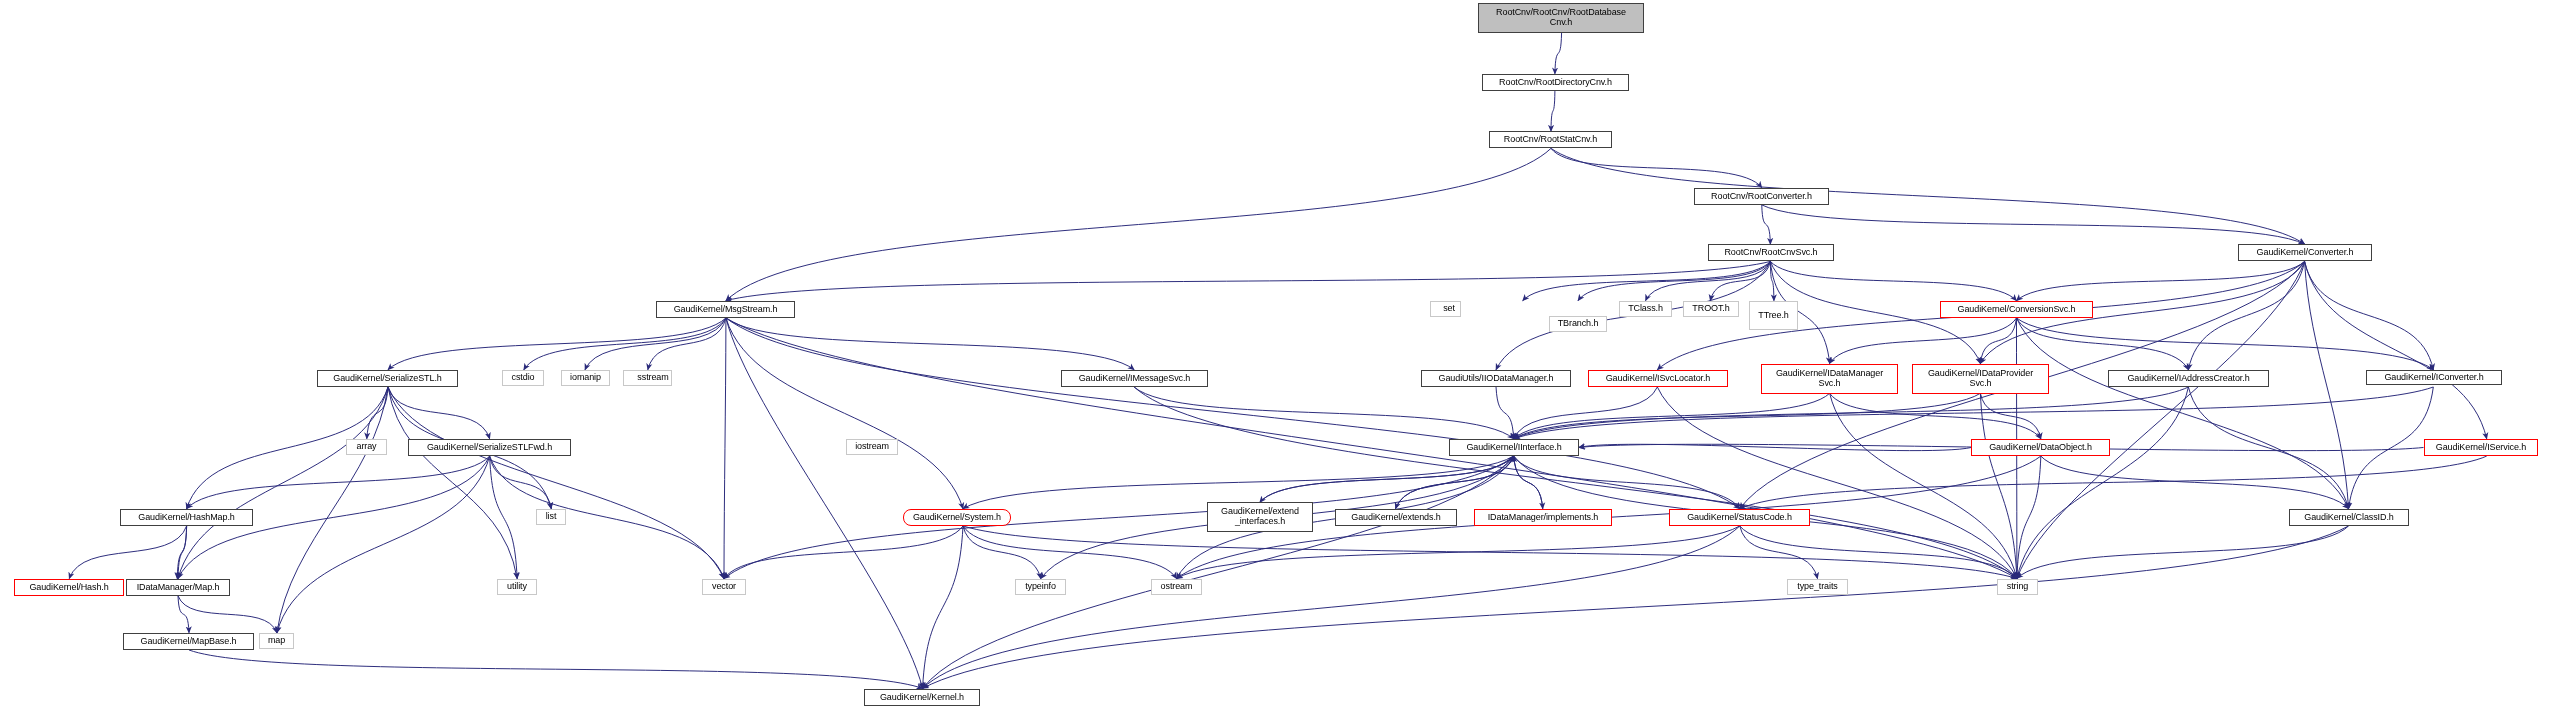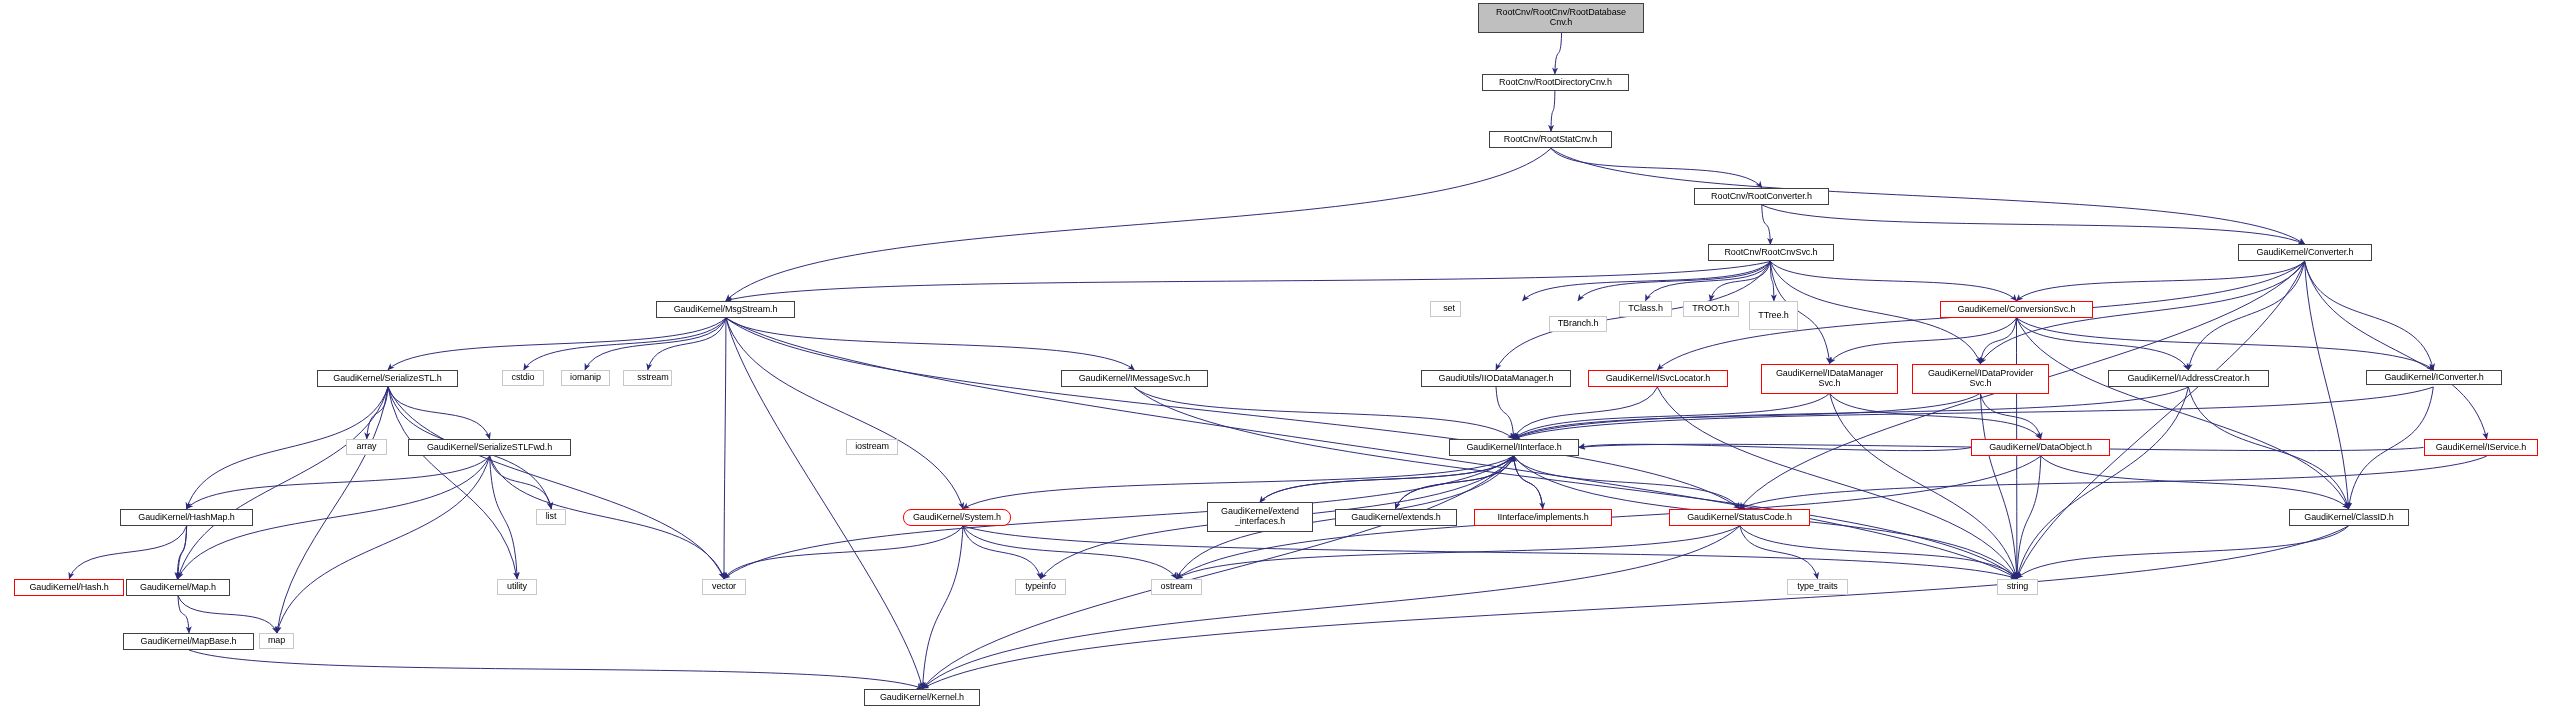--- a/index.html
+++ b/index.html
@@ -183,26 +183,26 @@
       <div class="node n-sys" style="left: 846px; top: 439px; width: 52px; height: 15.7px;">iostream</div>
       <div class="node n-doc" style="left: 1449px; top: 439px; width: 130px; height: 17.3px;">GaudiKernel/IInterface.h</div>
       <div class="node n-red" style="left: 1971px; top: 439px; width: 139px; height: 17.3px;">GaudiKernel/DataObject.h</div>
       <div class="node n-red" style="left: 2424px; top: 439px; width: 114px; height: 17.3px;">GaudiKernel/IService.h</div>
       <div class="node n-doc" style="left: 120px; top: 509px; width: 133px; height: 17.3px;">GaudiKernel/HashMap.h</div>
       <div class="node n-sys" style="left: 536px; top: 509px; width: 30px; height: 15.7px;">list</div>
       <div class="node n-red" style="left: 903px; top: 509px; width: 108px; height: 17.3px; border-radius: 8px;">GaudiKernel/System.h</div>
       <div class="node n-doc" style="left: 1207px; top: 502px; width: 106px; height: 30px;">GaudiKernel/extend
 _interfaces.h</div>
       <div class="node n-doc" style="left: 1335px; top: 509px; width: 122px; height: 17.3px;">GaudiKernel/extends.h</div>
-      <div class="node n-red" style="left: 1474px; top: 509px; width: 138px; height: 17.3px;">IInterface/implements.h</div>
+      <div class="node n-red" style="left: 1474px; top: 509px; width: 138px; height: 17.3px;">IDataManager/implements.h</div>
       <div class="node n-red" style="left: 1669px; top: 509px; width: 141px; height: 17.3px;">GaudiKernel/StatusCode.h</div>
       <div class="node n-doc" style="left: 2289px; top: 509px; width: 120px; height: 17.3px;">GaudiKernel/ClassID.h</div>
       <div class="node n-red" style="left: 14px; top: 579px; width: 110px; height: 17.3px;">GaudiKernel/Hash.h</div>
       <div class="node n-sys" style="left: 133px; top: 579px; width: 87px; height: 15.7px;">unordered_map</div>
-      <div class="node n-doc" style="left: 126px; top: 579px; width: 104px; height: 17.3px;">GaudiKernel/Map.h</div>
+      <div class="node n-doc" style="left: 126px; top: 579px; width: 104px; height: 17.3px;">IDataManager/Map.h</div>
       <div class="node n-sys" style="left: 497px; top: 579px; width: 40px; height: 15.7px;">utility</div>
       <div class="node n-sys" style="left: 702px; top: 579px; width: 44px; height: 15.7px;">vector</div>
       <div class="node n-sys" style="left: 1015px; top: 579px; width: 51px; height: 15.7px;">typeinfo</div>
       <div class="node n-sys" style="left: 1151px; top: 579px; width: 51px; height: 15.7px;">ostream</div>
       <div class="node n-sys" style="left: 1787px; top: 579px; width: 61px; height: 15.7px;">type_traits</div>
       <div class="node n-sys" style="left: 1997px; top: 579px; width: 41px; height: 15.7px;">string</div>
       <div class="node n-doc" style="left: 123px; top: 633px; width: 131px; height: 17.3px;">GaudiKernel/MapBase.h</div>
       <div class="node n-sys" style="left: 259px; top: 633px; width: 35px; height: 15.7px;">map</div>
       <div class="node n-doc" style="left: 864px; top: 689px; width: 116px; height: 17.3px;">GaudiKernel/Kernel.h</div>
     </div>

